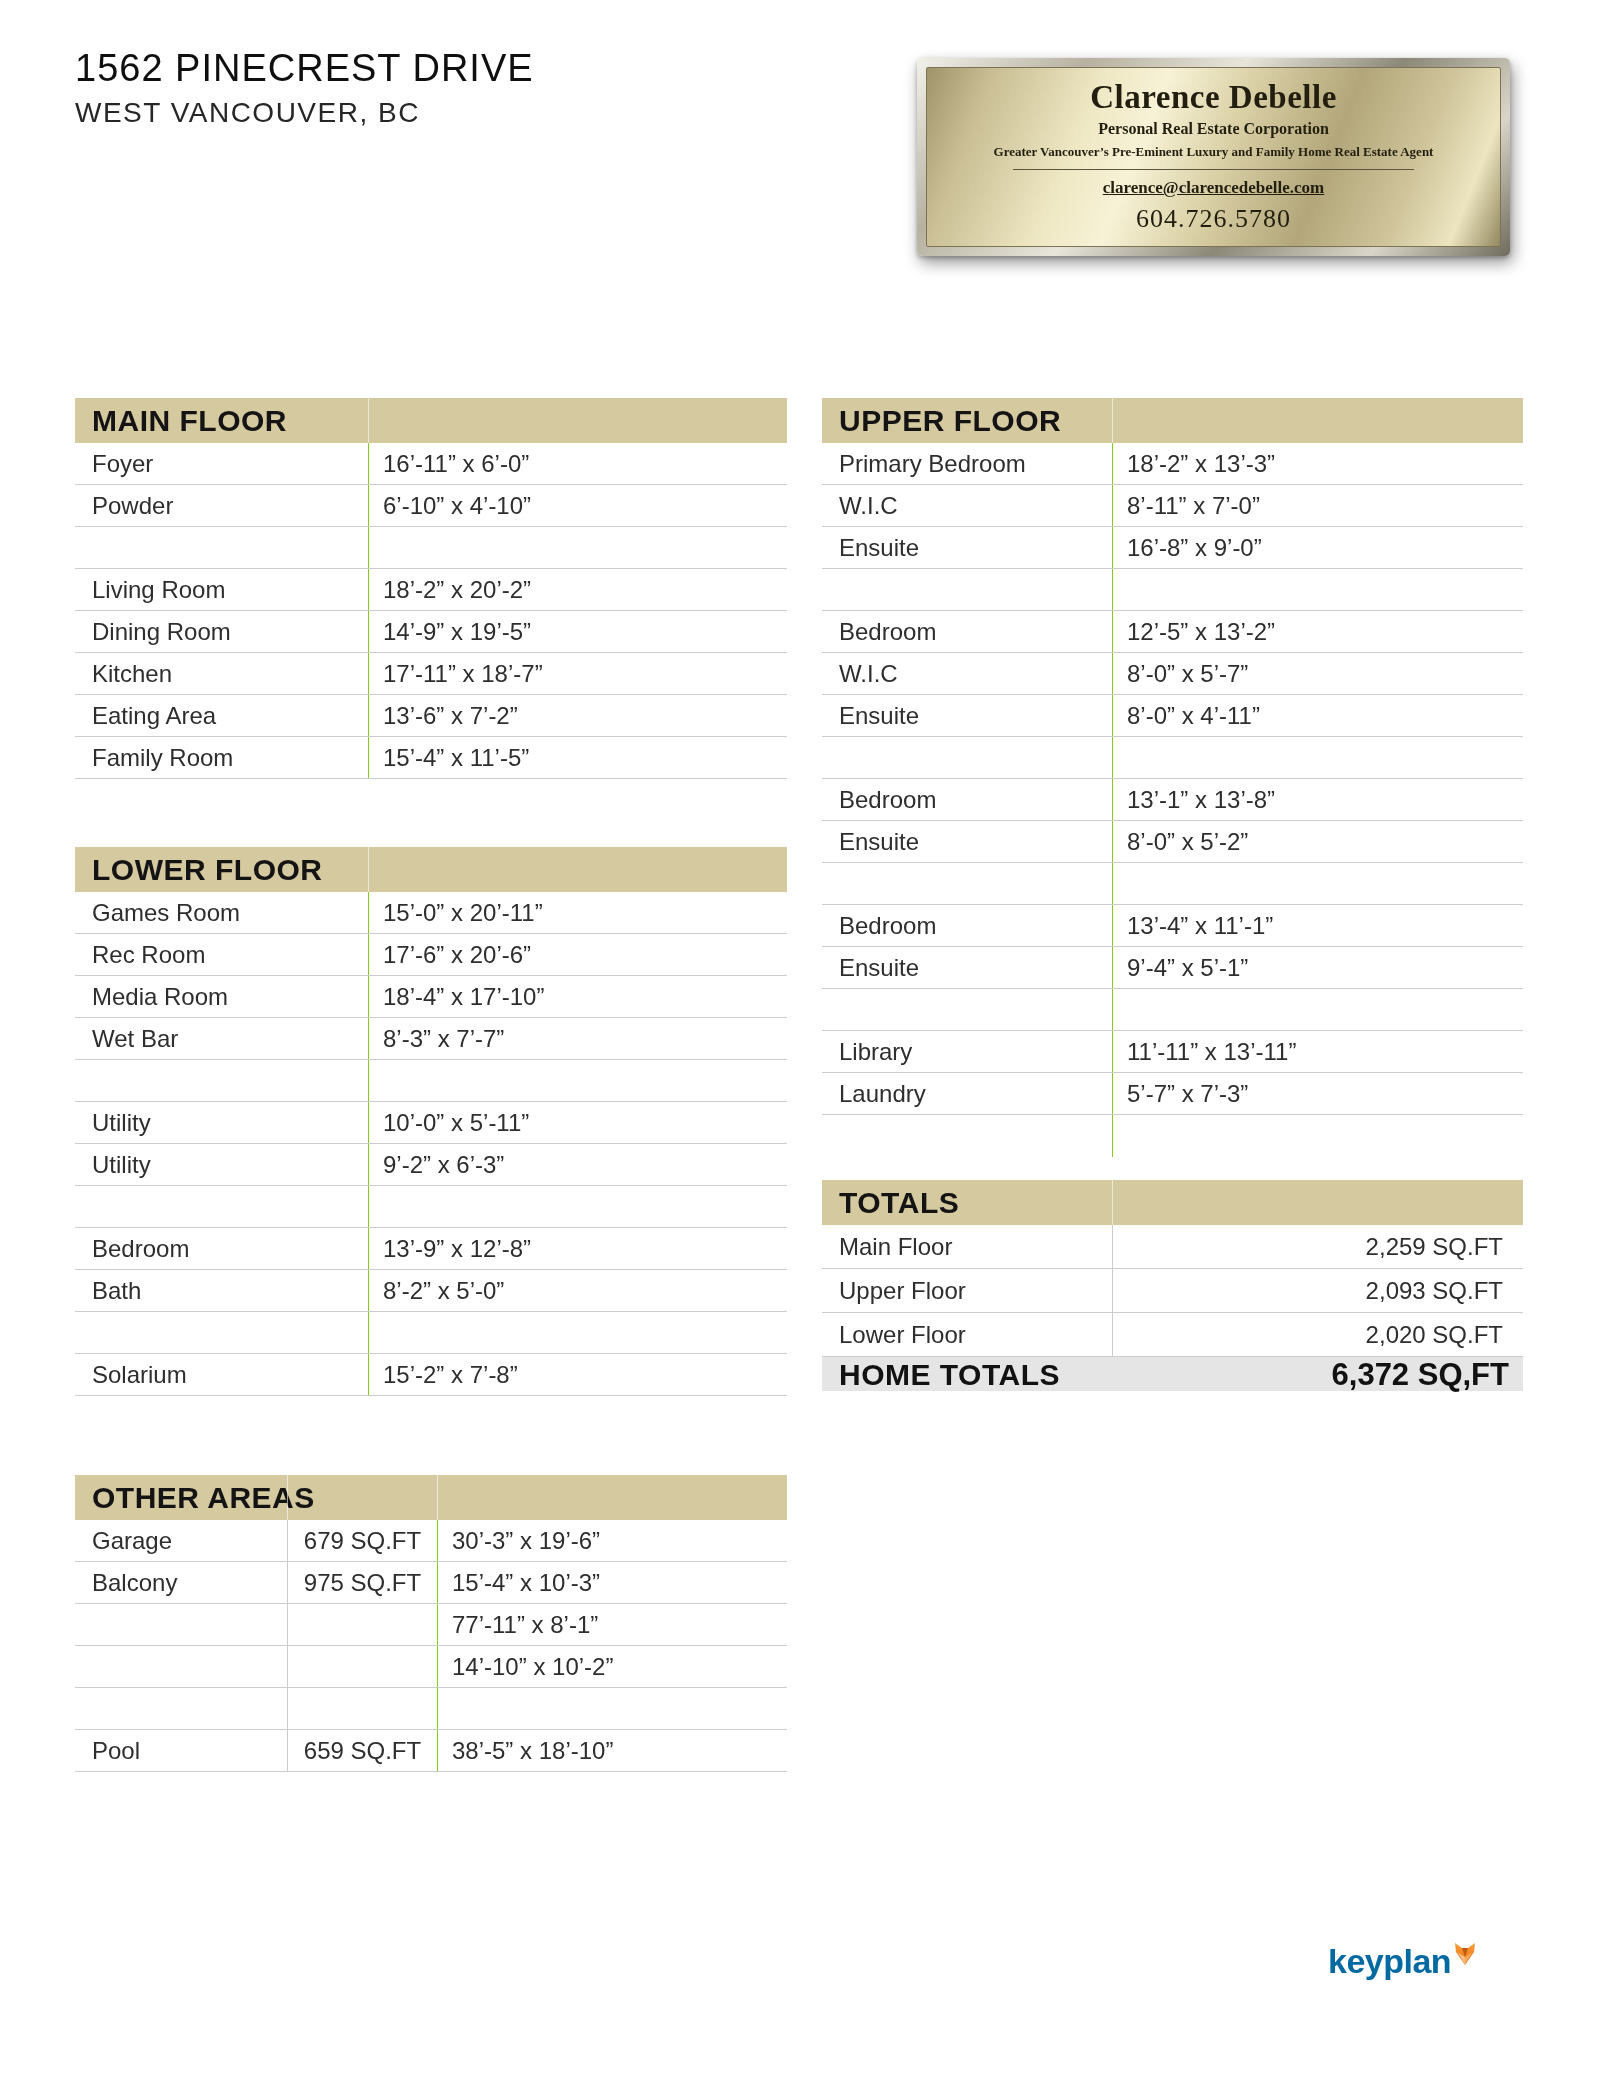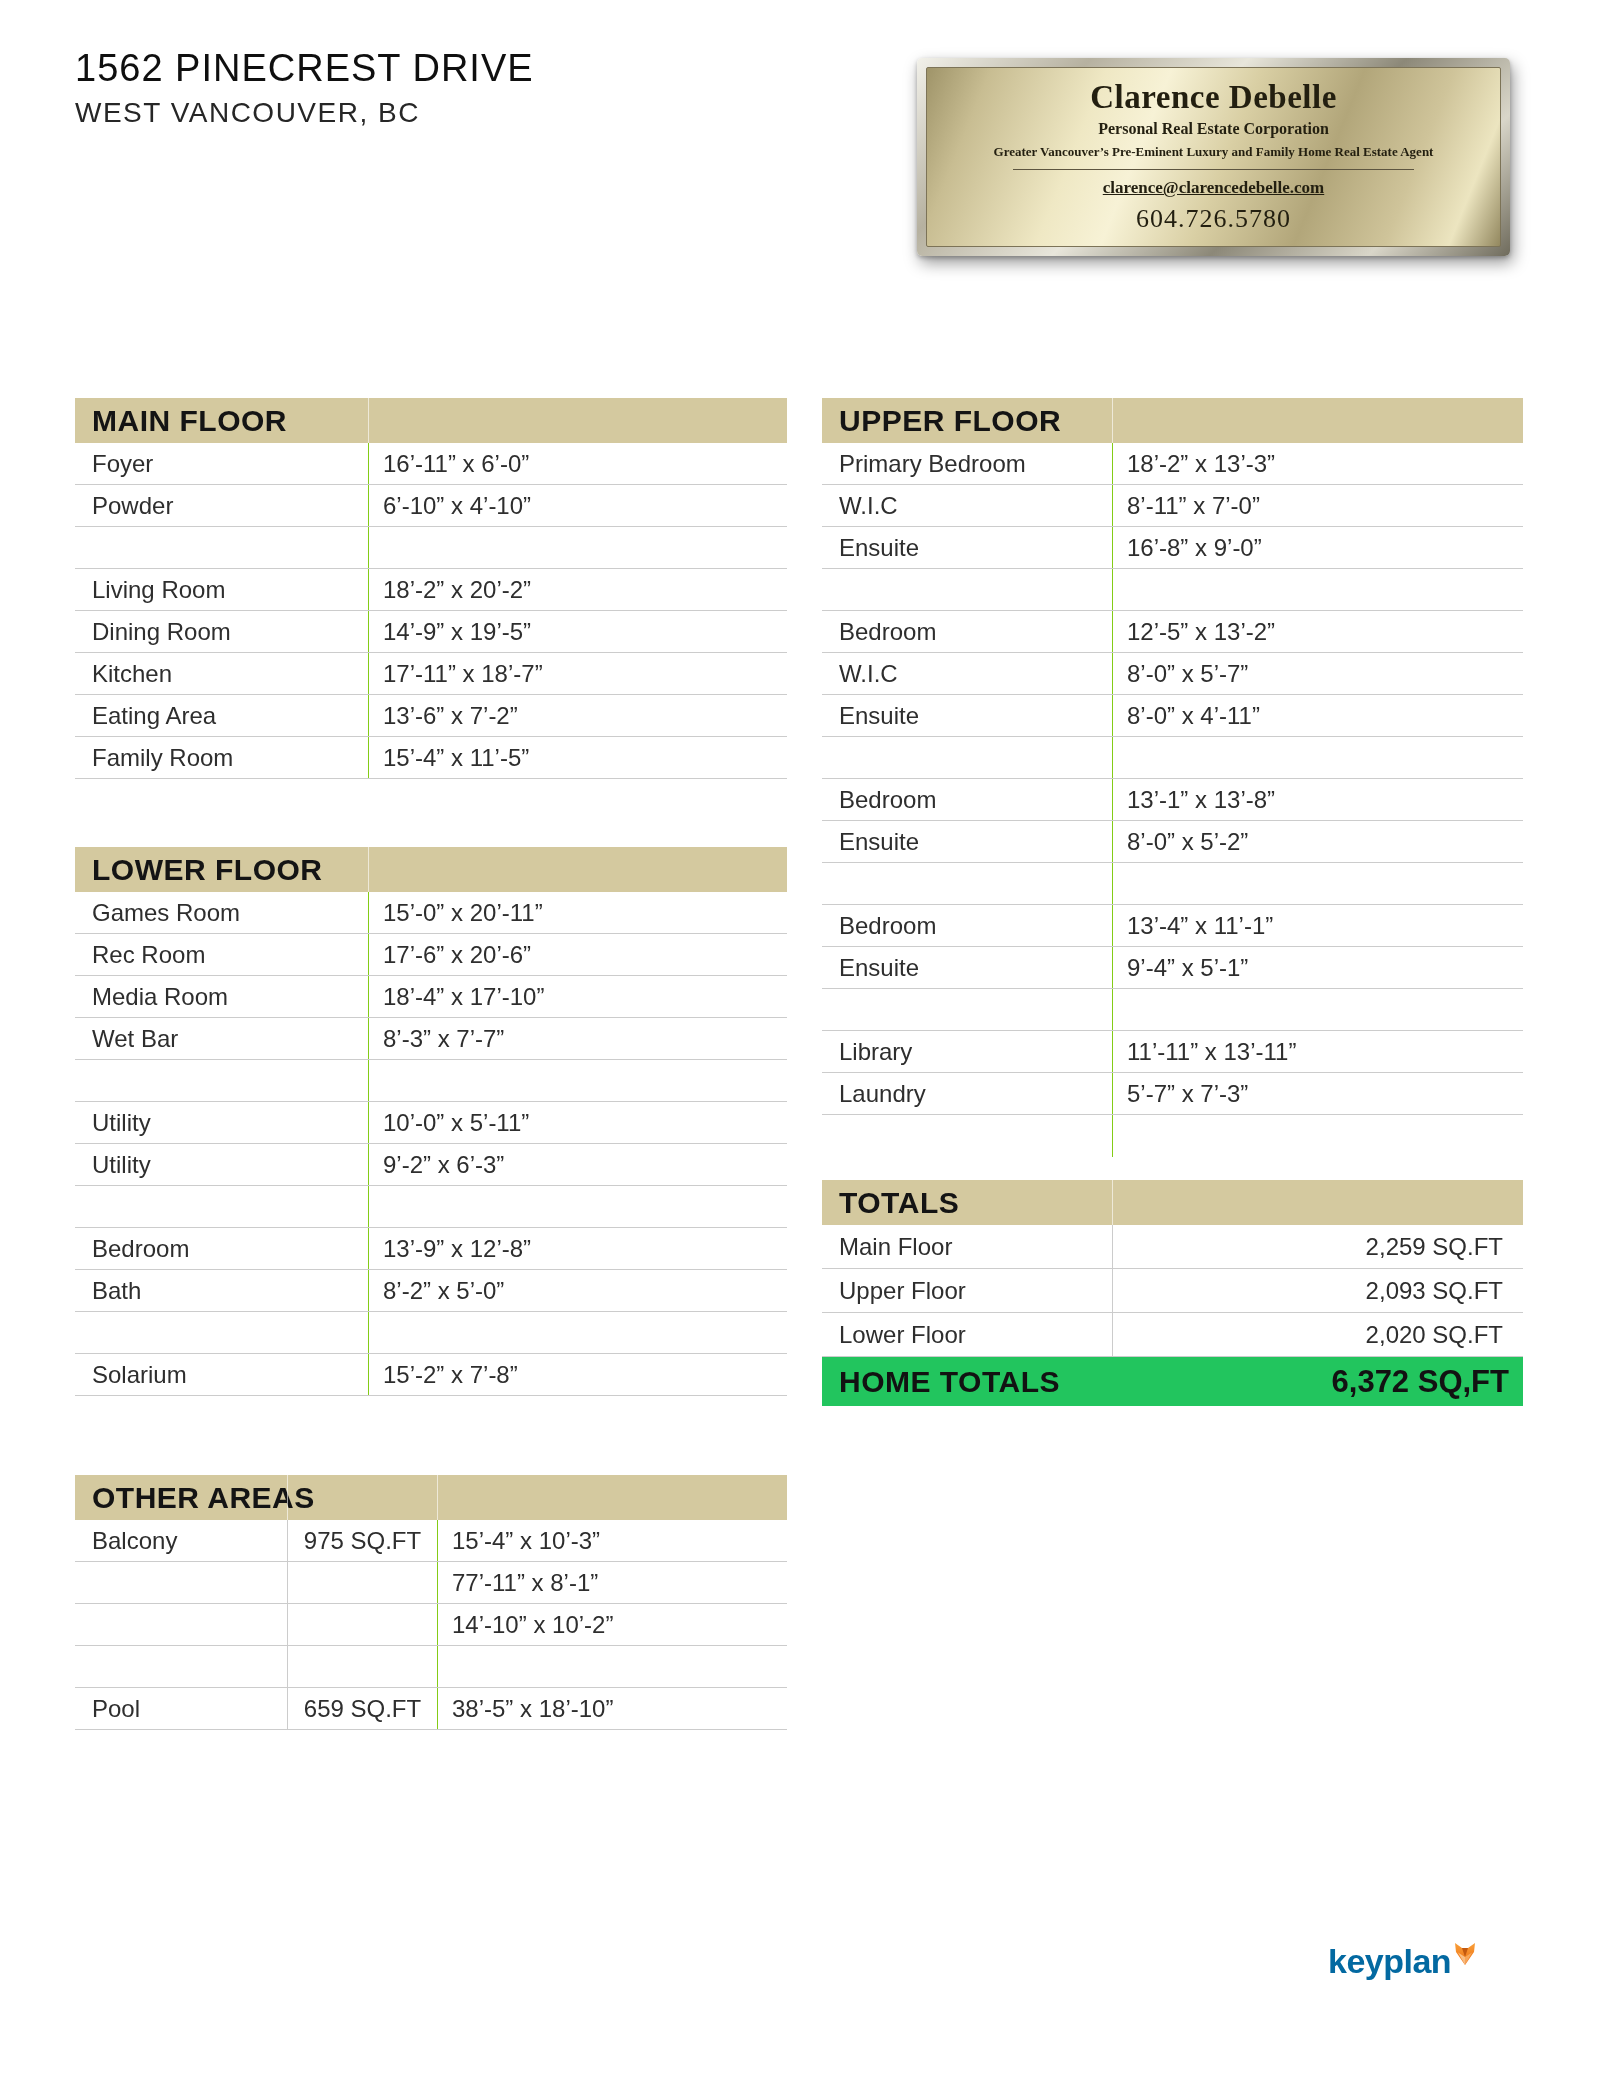--- a/index.html
+++ b/index.html
@@ -64,22 +64,22 @@
   .tcell-dims  { padding-left:14px; border-left:1px solid #84cc16; }
   .tcell-sqft  { justify-content:center; border-left:1px solid #cccccc; }
   .tcell-value { justify-content:flex-end; padding-right:20px; border-left:1px solid #cccccc; }
   .thead .sep  { border-left:1px solid rgba(255,255,255,0.6); }
 
   .tbl-upper .trow:last-child { border-bottom:0; }
 
   
   .tbl-totals .trow { height:44px; }
   .home-row {
-    display:grid; grid-template-columns:290px 1fr; height:49px;
-    background:#22c55e; border-bottom:0;
+    display:grid; grid-template-columns:290px 1fr; height:34px;
+    background:#e5e5e5; border-bottom:0;
   }
   .home-label {
     display:flex; align-items:center; padding-left:17px;
     font-size:30px; font-weight:700; color:#121212; letter-spacing:0.5px;
   }
   .home-value {
     display:flex; align-items:center; justify-content:flex-end; padding-right:14px;
     font-size:31px; font-weight:700; color:#121212;
   }
 
@@ -207,20 +207,25 @@
     </div>
 </div>
 
 <div class="tbl col-left tbl-other" style="top:1475px;">
   <div class="thead grid-3">
     <div class="thead-cell tbl-title">OTHER AREAS</div>
     <div class="thead-cell sep"></div>
     <div class="thead-cell sep"></div>
   </div>
   <div>
+      <div class="trow grid-3">
+        <div class="tcell tcell-label">Garage</div>
+        <div class="tcell tcell-sqft">679 SQ.FT</div>
+        <div class="tcell tcell-dims">30’-3” x 19’-6”</div>
+      </div>
       <div class="trow grid-3">
         <div class="tcell tcell-label">Balcony</div>
         <div class="tcell tcell-sqft">975 SQ.FT</div>
         <div class="tcell tcell-dims">15’-4” x 10’-3”</div>
       </div>
       <div class="trow grid-3">
         <div class="tcell tcell-label"></div>
         <div class="tcell tcell-sqft"></div>
         <div class="tcell tcell-dims">77’-11” x 8’-1”</div>
       </div>

